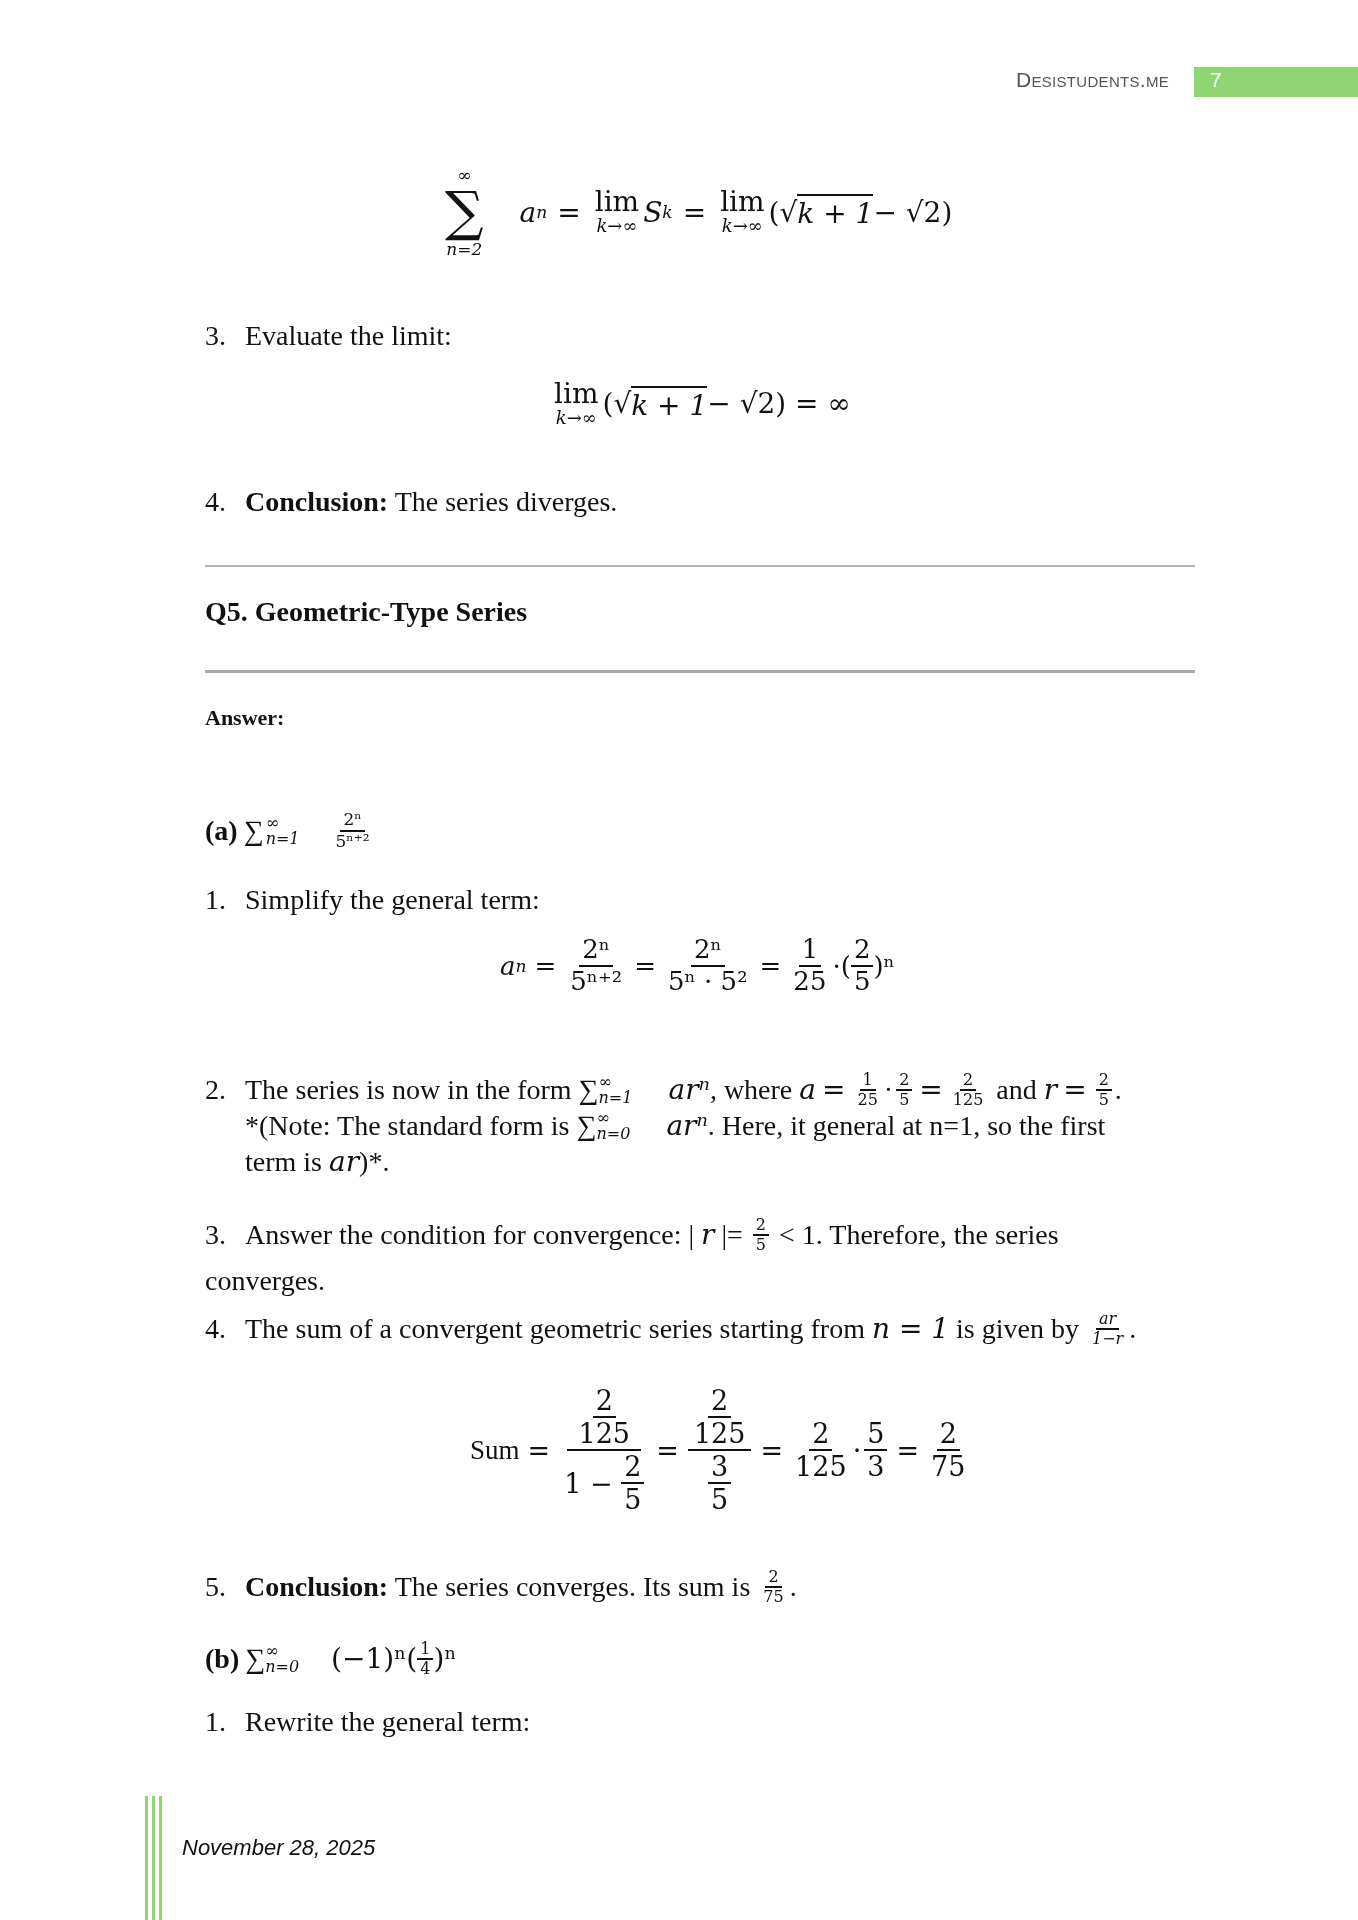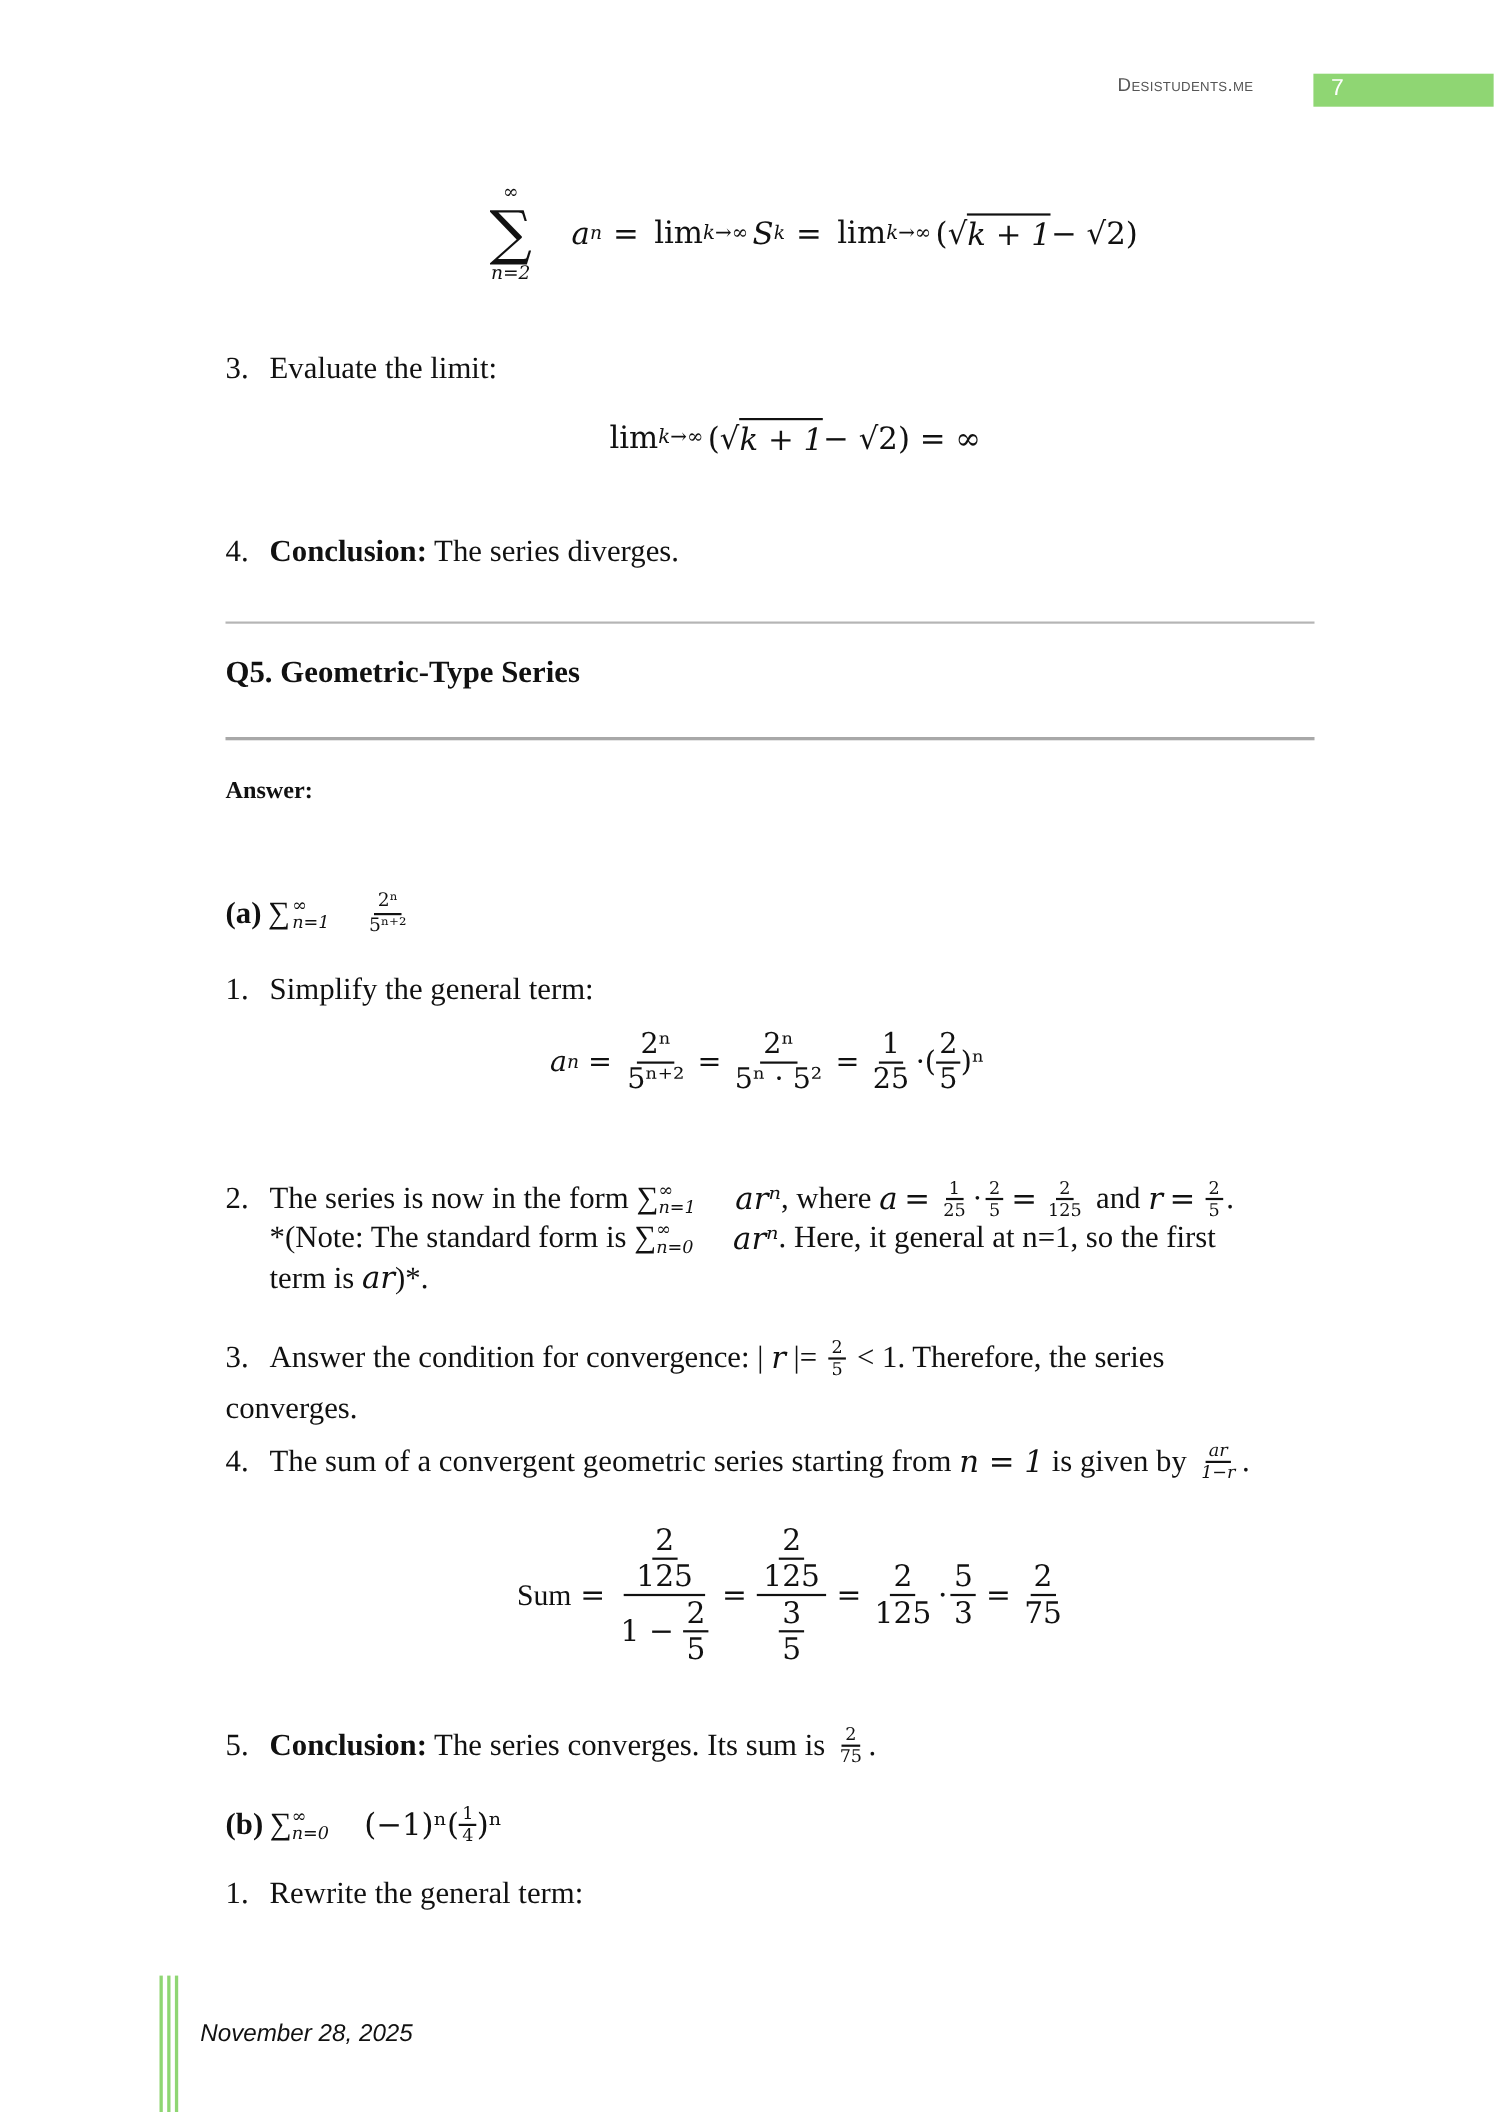--- a/index.html
+++ b/index.html
@@ -1,36 +1,36 @@
 <!DOCTYPE html>
 <html><head>
 <meta charset="utf-8">
 <style>
   html, body { margin: 0; padding: 0; background: #ffffff; }
   body { width: 1358px; height: 1920px; position: relative; overflow: hidden;
          font-family: "Liberation Serif", "DejaVu Serif", serif; color: #111; }
   .abs { position: absolute; }
   .hdr-site { left: 1016px; top: 68px; font-family: "Liberation Sans", "DejaVu Sans", sans-serif;
-              font-size: 17px; color: #555; letter-spacing: 0.3px; font-variant: small-caps; }
+              font-size: 21px; color: #555; letter-spacing: 0.3px; font-variant: small-caps; }
   .hdr-page { left: 1194px; top: 67px; width: 164px; height: 30px; background: #8fd673; }
   .hdr-page span { position: absolute; left: 16px; top: 1px; font-family: "Liberation Sans", "DejaVu Sans", sans-serif;
                    font-size: 21px; color: #ffffff; }
   .txt { font-size: 28px; line-height: 36px; white-space: nowrap; }
   .math { font-family: "DejaVu Serif", "Liberation Serif", serif; }
   .mi { font-style: italic; }
   .b { font-weight: bold; }
   .num { display: inline-block; width: 40px; }
   .frac { display: inline-flex; flex-direction: column; align-items: center; vertical-align: middle; margin: 0 3px; }
   .frac .n { border-bottom: 2px solid #111; padding: 0 3px; line-height: 1.15; }
   .frac .d { line-height: 1.15; padding: 0 3px; }
   .sm { font-size: 16px; }
   .sub { font-size: 17px; }
   .hr1 { left: 205px; top: 565px; width: 990px; height: 2px; background: #b5b5b5; }
   .hr2 { left: 205px; top: 670px; width: 990px; height: 3px; background: #a8a8a8; }
-  .limblock { display: inline-flex; flex-direction: row; align-items: center; vertical-align: middle; margin: 0 4px; }
+  .limblock { display: inline-flex; flex-direction: column; align-items: center; vertical-align: middle; margin: 0 4px; }
   .limblock .l { line-height: 1; }
   .limblock .s { font-size: 18px; font-style: italic; line-height: 1.1; }
   .sigma { display: inline-flex; flex-direction: column; align-items: center; }
   .footer-bars { left: 145px; top: 1796px; width: 20px; height: 124px; }
   .footer-bars div { position: absolute; top: 0; width: 3px; height: 124px; background: #8fd673; }
   .footer-date { left: 182px; top: 1835px; font-family: "Liberation Sans", "DejaVu Sans", sans-serif; font-size: 22px; color: #111; font-style: italic; }
   .sqrt { border-top: 2px solid #111; padding-top: 1px; }
 </style>
 </head>
 <body>

